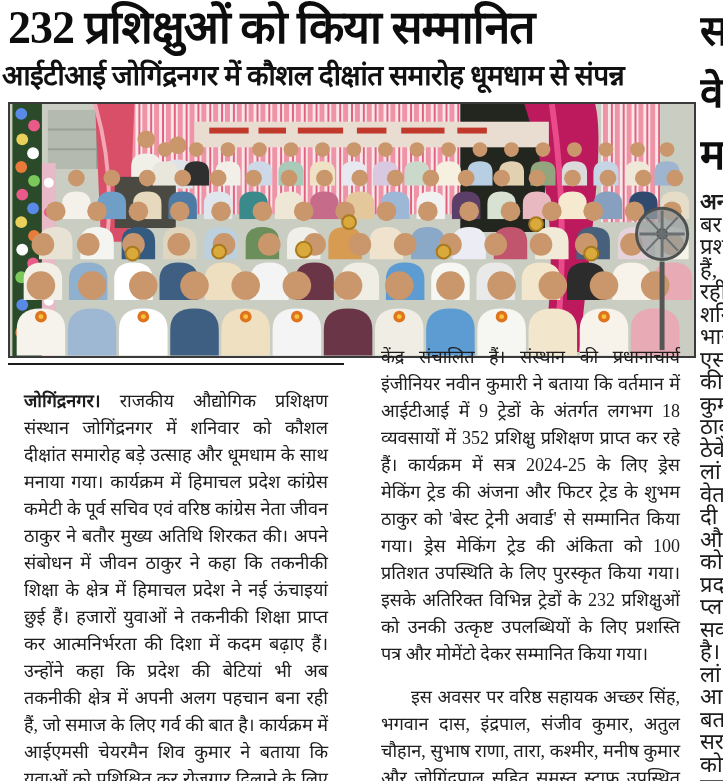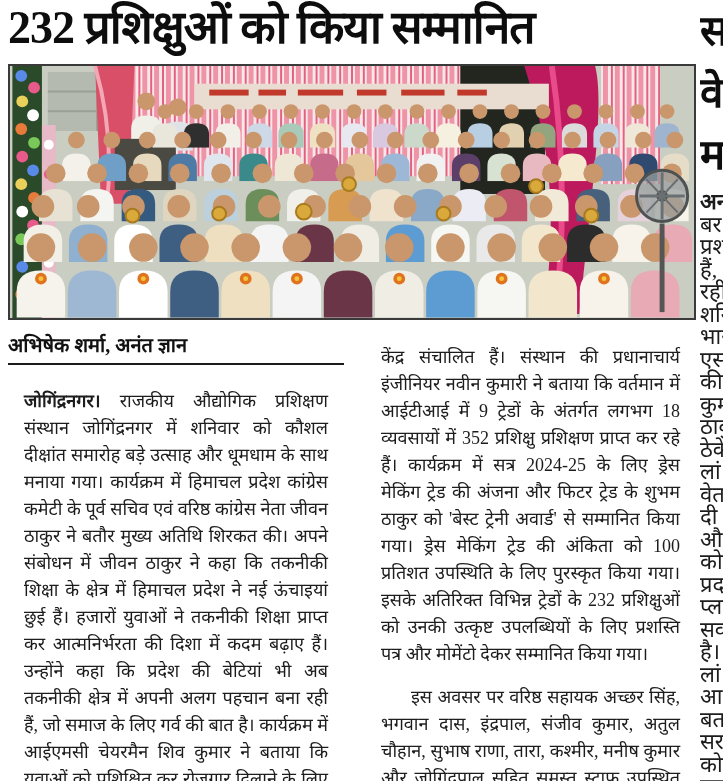--- a/index.html
+++ b/index.html
@@ -48,20 +48,21 @@
 </style>
 </head>
 <body>
 
 <div class="page">
 
   <div class="main-article">
 
     <div class="headline">232 प्रशिक्षुओं को किया सम्मानित</div>
 
+    <div class="subheadline">आईटीआई जोगिंद्रनगर में कौशल दीक्षांत समारोह धूमधाम से संपन्न</div>
 
     <figure class="photo-frame" style="margin-left:8px;margin-right:0;margin-bottom:0;">
       <svg width="684" height="252" viewBox="0 0 690 256" xmlns="http://www.w3.org/2000/svg">
         <defs>
           <symbol id="person" viewBox="0 0 40 60">
             <circle cx="20" cy="11" r="10" fill="#c9976b"></circle>
             <path d="M3,60 L3,42 Q3,27 20,27 Q37,27 37,42 L37,60 Z" fill="currentColor"></path>
           </symbol>
           <pattern id="pinkstripe" width="12" height="12" patternUnits="userSpaceOnUse">
             <rect width="12" height="12" fill="#f7e7ea"></rect>
@@ -259,21 +260,20 @@
           <circle cx="660" cy="132" r="26" fill="#9aa0a0" fill-opacity="0.75" stroke="#4d5152" stroke-width="3"></circle>
           <circle cx="660" cy="132" r="6" fill="#4d5152"></circle>
           <line x1="660" y1="108" x2="660" y2="156" stroke="#6a6f72" stroke-width="3"></line>
           <line x1="637" y1="132" x2="683" y2="132" stroke="#6a6f72" stroke-width="3"></line>
           <line x1="644" y1="115" x2="676" y2="149" stroke="#6a6f72" stroke-width="2"></line>
           <line x1="676" y1="115" x2="644" y2="149" stroke="#6a6f72" stroke-width="2"></line>
         </g>
       </svg>
     </figure>
 
-    <div class="byline">अभिषेक शर्मा, अनंत ज्ञान</div>
     <div class="byline-rule"></div>
 
     <div class="body-cols">
       <div class="col col1">
         <p><span class="dateline">जोगिंद्रनगर।</span><span> राजकीय औद्योगिक प्रशिक्षण संस्थान जोगिंद्रनगर में शनिवार को कौशल दीक्षांत समारोह बड़े उत्साह और धूमधाम के साथ मनाया गया। कार्यक्रम में हिमाचल प्रदेश कांग्रेस कमेटी के पूर्व सचिव एवं वरिष्ठ कांग्रेस नेता जीवन ठाकुर ने बतौर मुख्य अतिथि शिरकत की। अपने संबोधन में जीवन ठाकुर ने कहा कि तकनीकी शिक्षा के क्षेत्र में हिमाचल प्रदेश ने नई ऊंचाइयां छुई हैं। हजारों युवाओं ने तकनीकी शिक्षा प्राप्त कर आत्मनिर्भरता की दिशा में कदम बढ़ाए हैं। उन्होंने कहा कि प्रदेश की बेटियां भी अब तकनीकी क्षेत्र में अपनी अलग पहचान बना रही हैं, जो समाज के लिए गर्व की बात है। कार्यक्रम में आईएमसी चेयरमैन शिव कुमार ने बताया कि युवाओं को प्रशिक्षित कर रोजगार दिलाने के लिए प्रदेश में लगभग ढाई सौ तकनीकी शिक्षा</span></p>
       </div>
       <div class="col col2">
         <p>केंद्र संचालित हैं। संस्थान की प्रधानाचार्य इंजीनियर नवीन कुमारी ने बताया कि वर्तमान में आईटीआई में 9 ट्रेडों के अंतर्गत लगभग 18 व्यवसायों में 352 प्रशिक्षु प्रशिक्षण प्राप्त कर रहे हैं। कार्यक्रम में सत्र 2024-25 के लिए ड्रेस मेकिंग ट्रेड की अंजना और फिटर ट्रेड के शुभम ठाकुर को 'बेस्ट ट्रेनी अवार्ड' से सम्मानित किया गया। ड्रेस मेकिंग ट्रेड की अंकिता को 100 प्रतिशत उपस्थिति के लिए पुरस्कृत किया गया। इसके अतिरिक्त विभिन्न ट्रेडों के 232 प्रशिक्षुओं को उनकी उत्कृष्ट उपलब्धियों के लिए प्रशस्ति पत्र और मोमेंटो देकर सम्मानित किया गया।</p>
         <p class="para2">इस अवसर पर वरिष्ठ सहायक अच्छर सिंह, भगवान दास, इंद्रपाल, संजीव कुमार, अतुल चौहान, सुभाष राणा, तारा, कश्मीर, मनीष कुमार और जोगिंद्रपाल सहित समस्त स्टाफ उपस्थित रहा।</p>
       </div>

